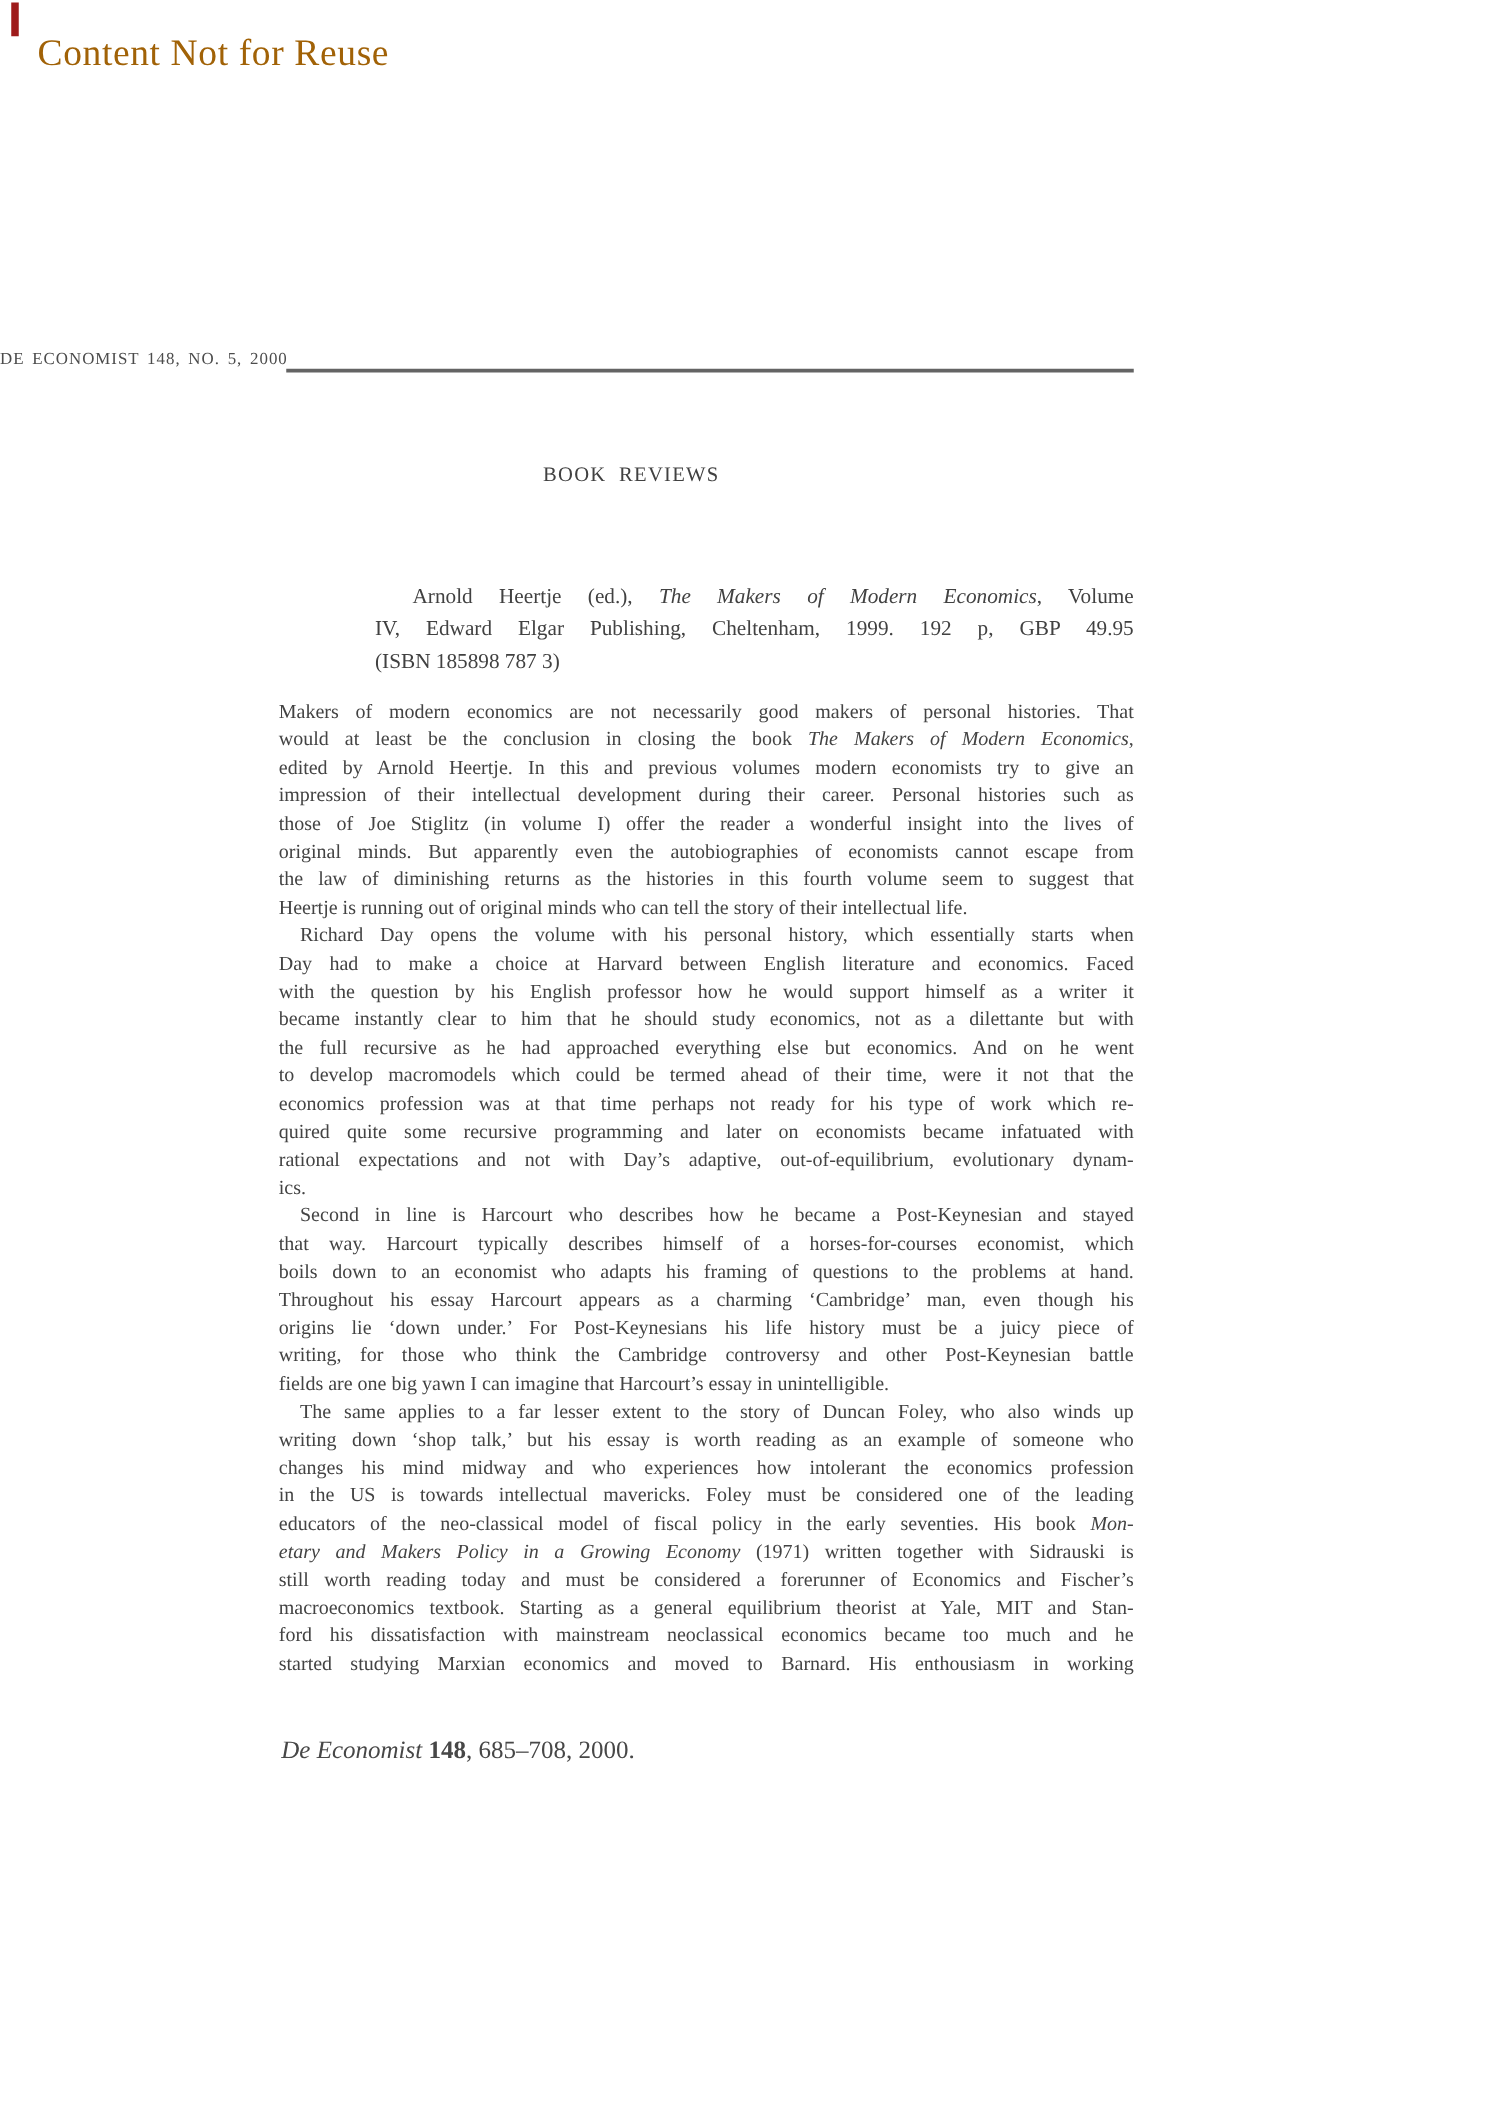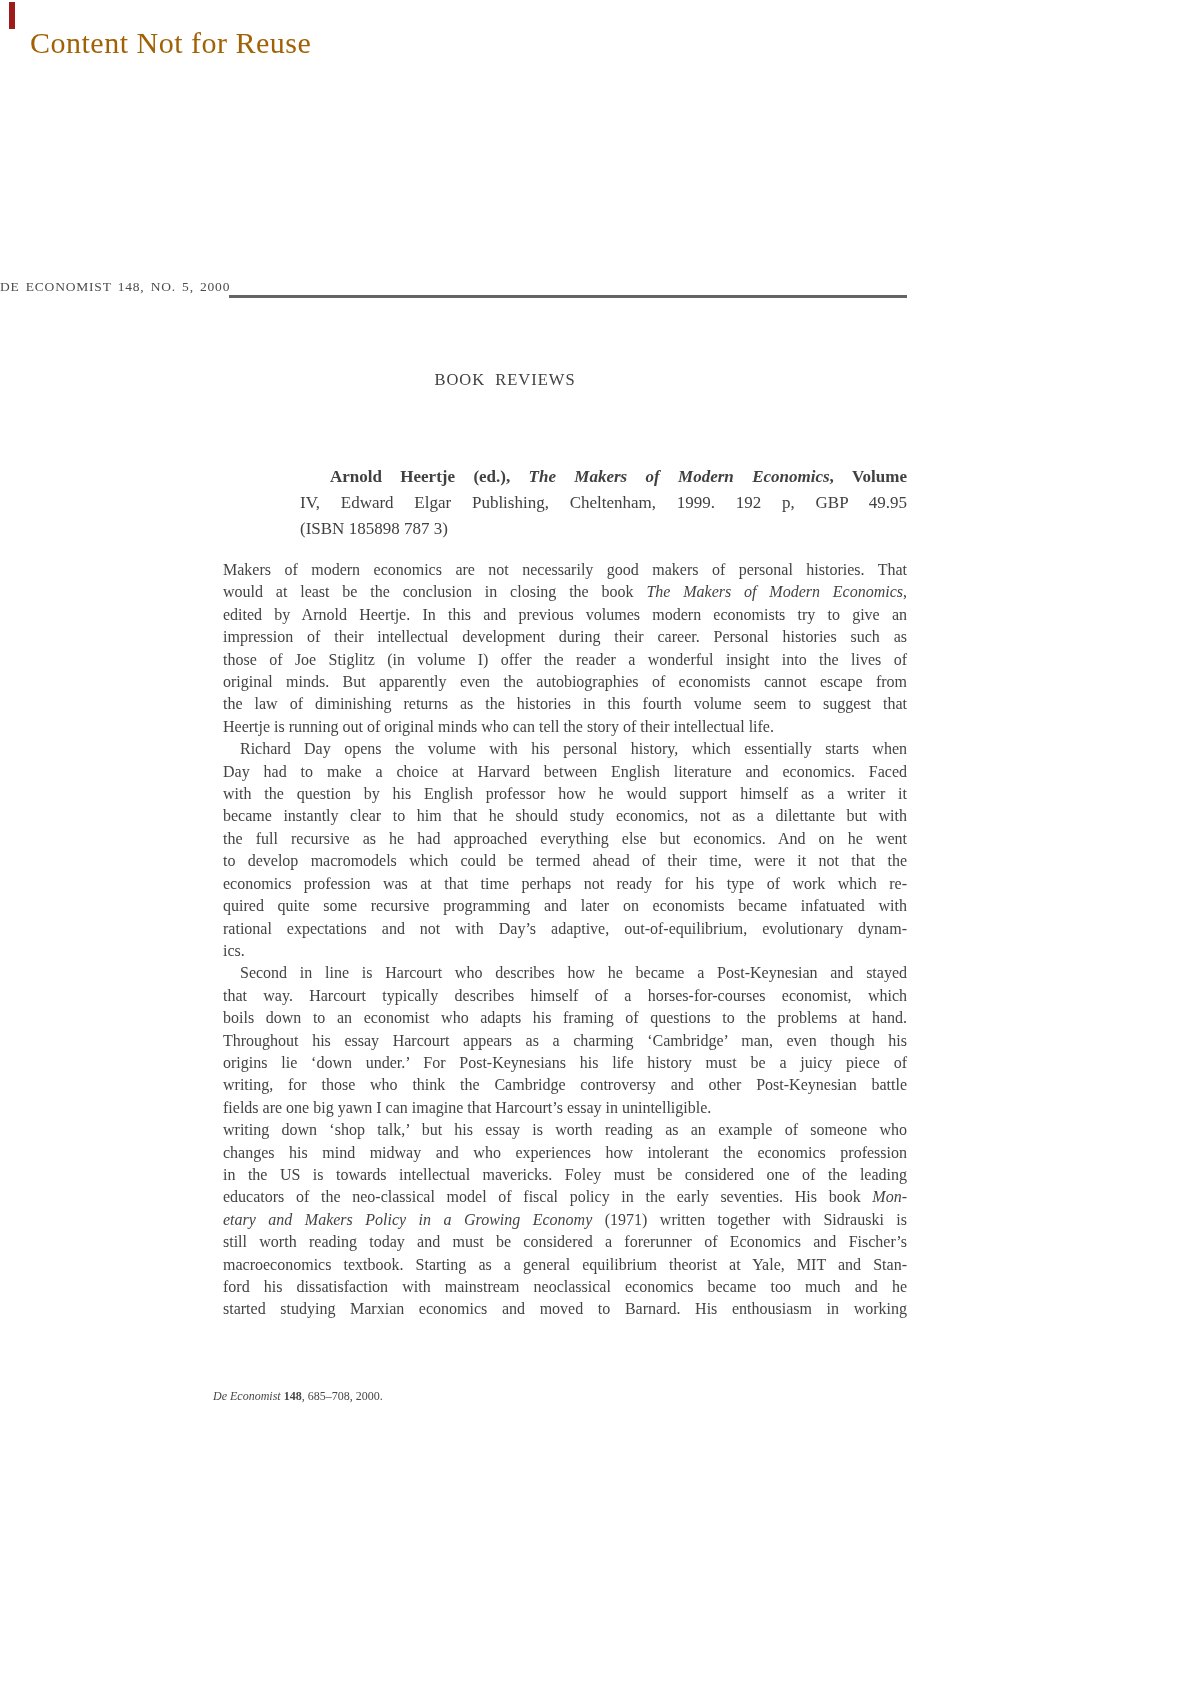--- a/index.html
+++ b/index.html
@@ -41,24 +41,24 @@
     position:absolute; left:300px; top:464px; width:607px;
     font-size:17px; line-height:26px; color:#414141;
   }
   .article-body {
     position:absolute; left:223px; top:559px; width:684px;
     font-size:16px; line-height:22.4px; color:#434343;
   }
   .tline { text-align:justify; text-align-last:justify; }
   .tline.tlast { text-align-last:left; }
   .tline.tindent { text-indent:17px; }
-  .citation .tline.tindent { text-indent:30px;font-weight:bold; }
+  .citation .tline.tindent { text-indent:30px; }
   .footer {
-    position:absolute; left:213px; top:1389px;
-    font-size:12px; color:#474747; white-space:nowrap;text-align:center;
+    position:absolute; left:225px; top:1389px;
+    font-size:20px; color:#474747; white-space:nowrap;text-align:center;
   }
   .footer .journal { font-style:italic; }
   .footer .volume { font-weight:bold; }
   i { font-style:italic; }
 </style>
 </head>
 <body>
 
 <div class="page">
 
@@ -104,20 +104,21 @@
       <div>
         <div class="tline tindent">Second in line is Harcourt who describes how he became a Post-Keynesian and stayed</div>
         <div class="tline">that way. Harcourt typically describes himself of a horses-for-courses economist, which</div>
         <div class="tline">boils down to an economist who adapts his framing of questions to the problems at hand.</div>
         <div class="tline">Throughout his essay Harcourt appears as a charming ‘Cambridge’ man, even though his</div>
         <div class="tline">origins lie ‘down under.’ For Post-Keynesians his life history must be a juicy piece of</div>
         <div class="tline">writing, for those who think the Cambridge controversy and other Post-Keynesian battle</div>
         <div class="tline tlast">fields are one big yawn I can imagine that Harcourt’s essay in unintelligible.</div>
       </div>
       <div>
+        <div class="tline tindent">The same applies to a far lesser extent to the story of Duncan Foley, who also winds up</div>
         <div class="tline">writing down ‘shop talk,’ but his essay is worth reading as an example of someone who</div>
         <div class="tline">changes his mind midway and who experiences how intolerant the economics profession</div>
         <div class="tline">in the US is towards intellectual mavericks. Foley must be considered one of the leading</div>
         <div class="tline">educators of the neo-classical model of fiscal policy in the early seventies. His book <i>Mon-</i></div>
         <div class="tline"><i>etary and Makers Policy in a Growing Economy</i> (1971) written together with Sidrauski is</div>
         <div class="tline">still worth reading today and must be considered a forerunner of Economics and Fischer’s</div>
         <div class="tline">macroeconomics textbook. Starting as a general equilibrium theorist at Yale, MIT and Stan-</div>
         <div class="tline">ford his dissatisfaction with mainstream neoclassical economics became too much and he</div>
         <div class="tline">started studying Marxian economics and moved to Barnard. His enthousiasm in working</div>
       </div>

